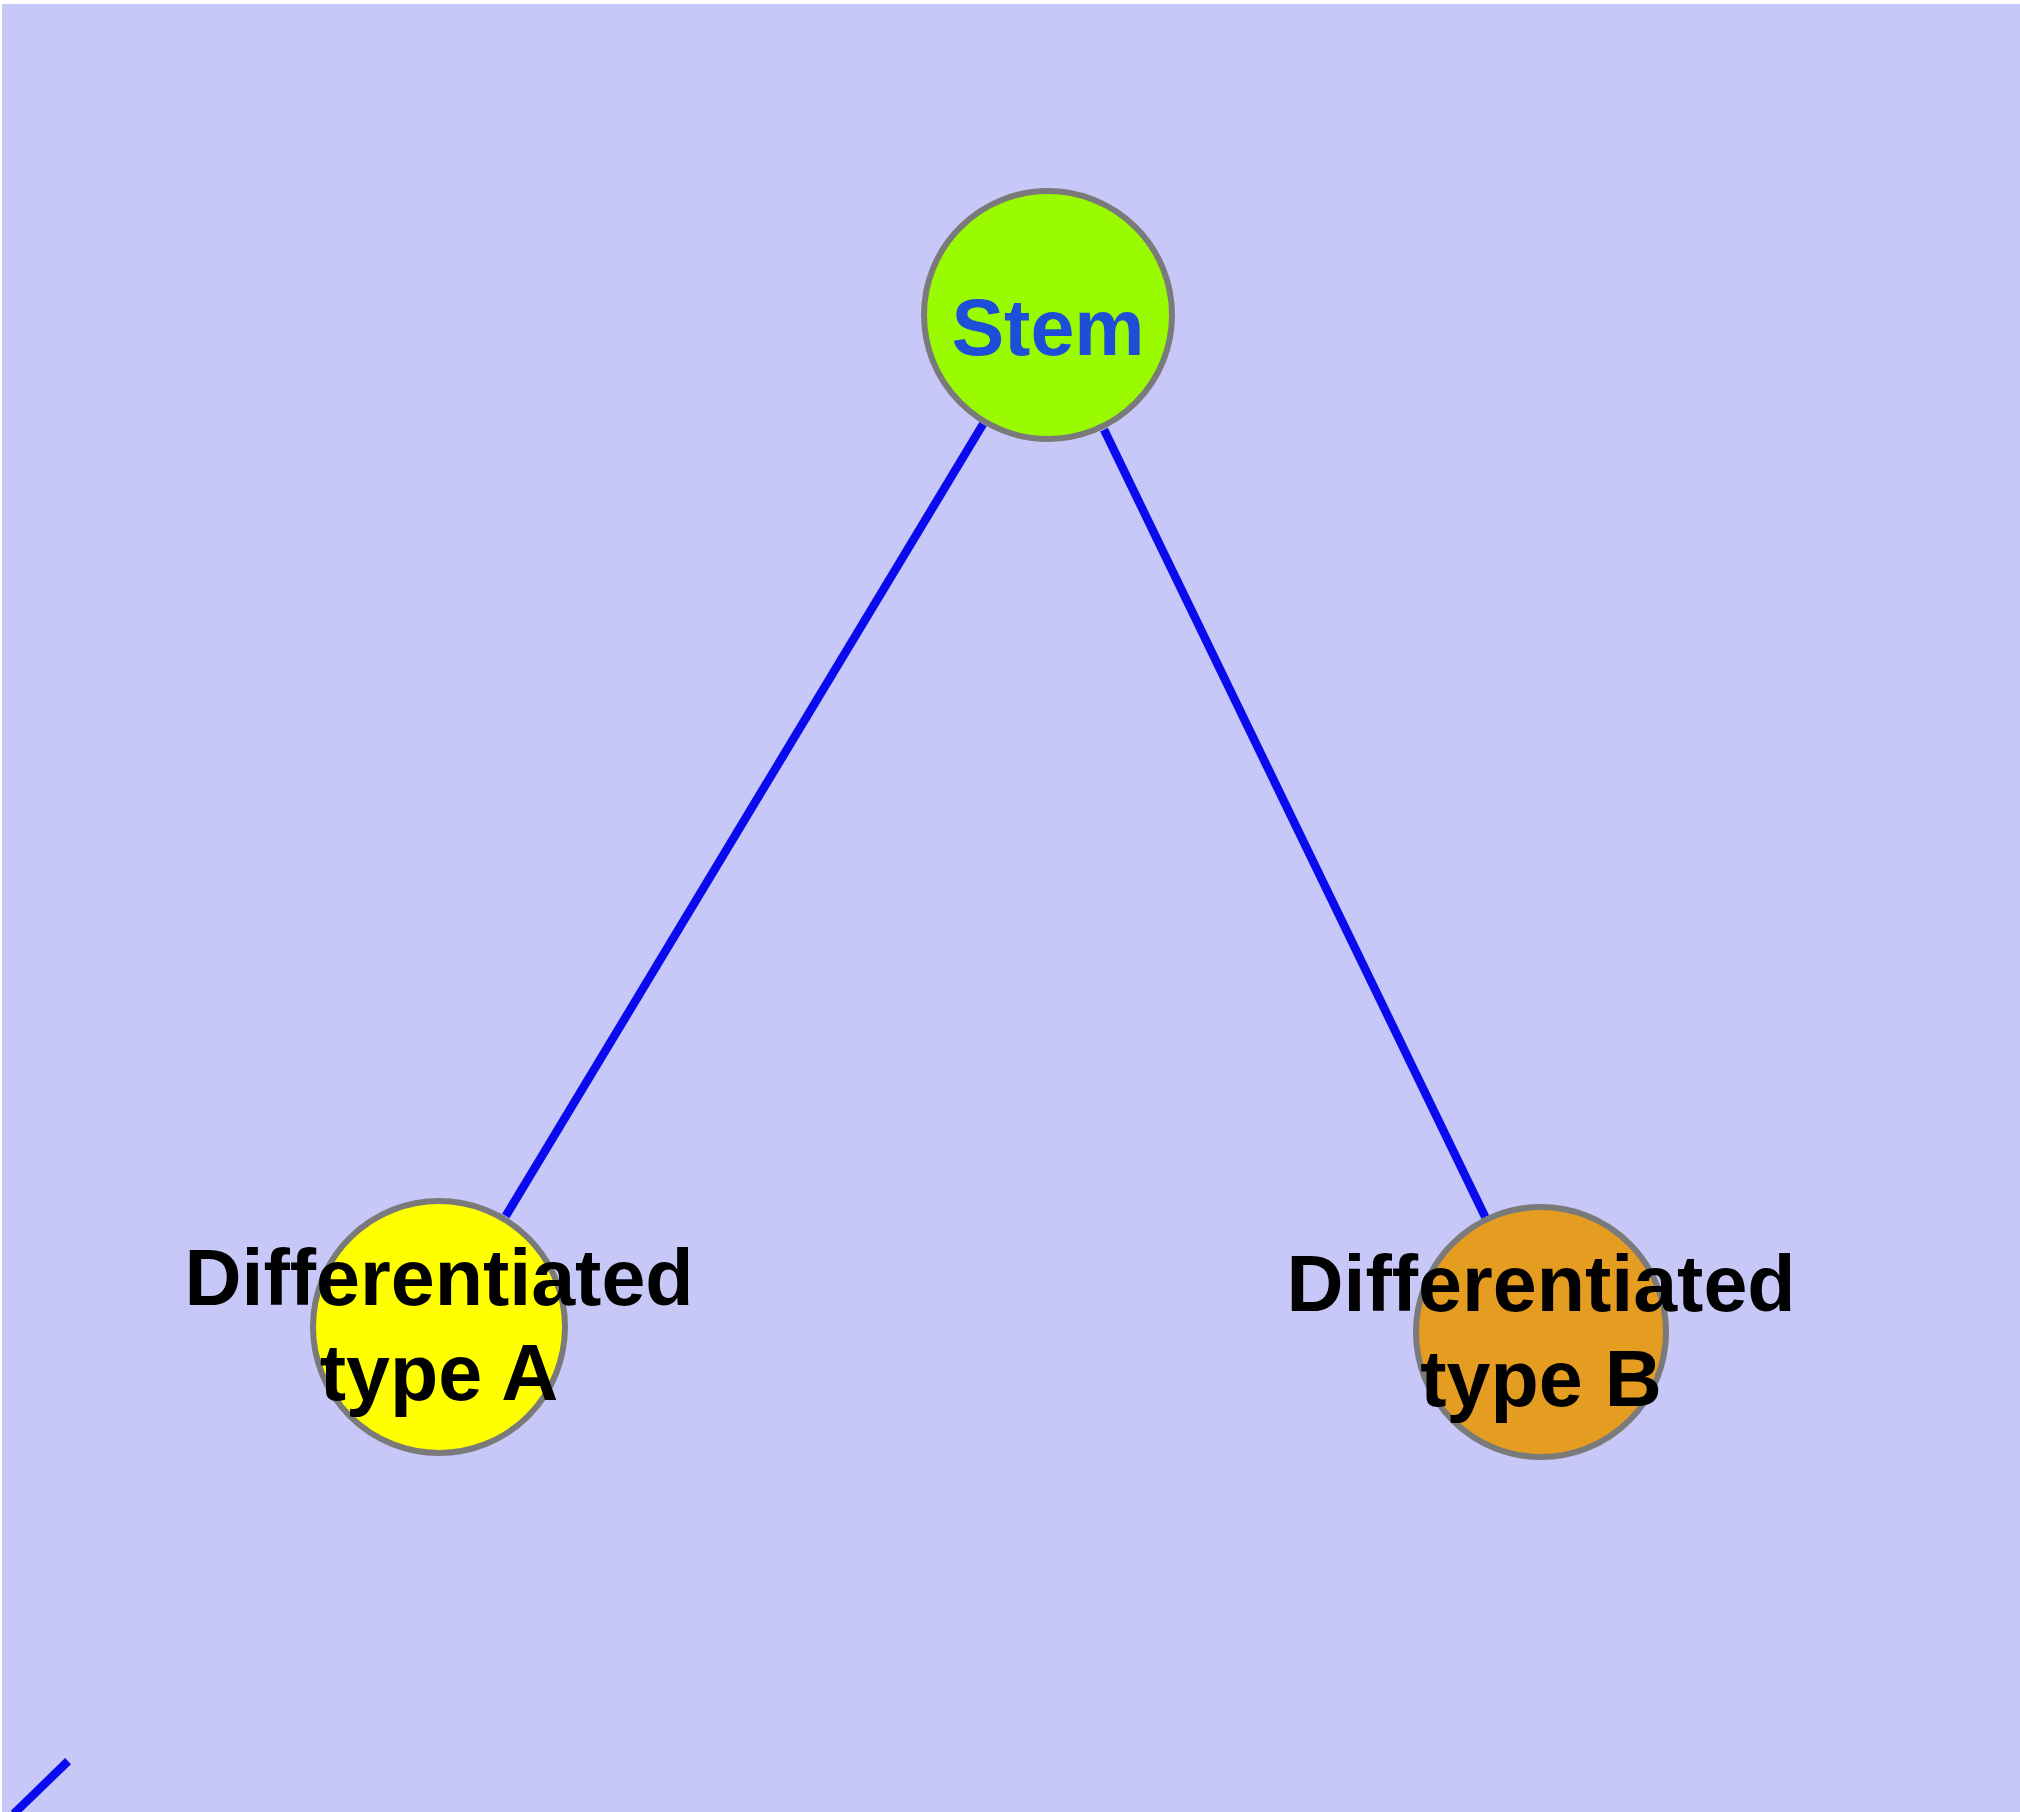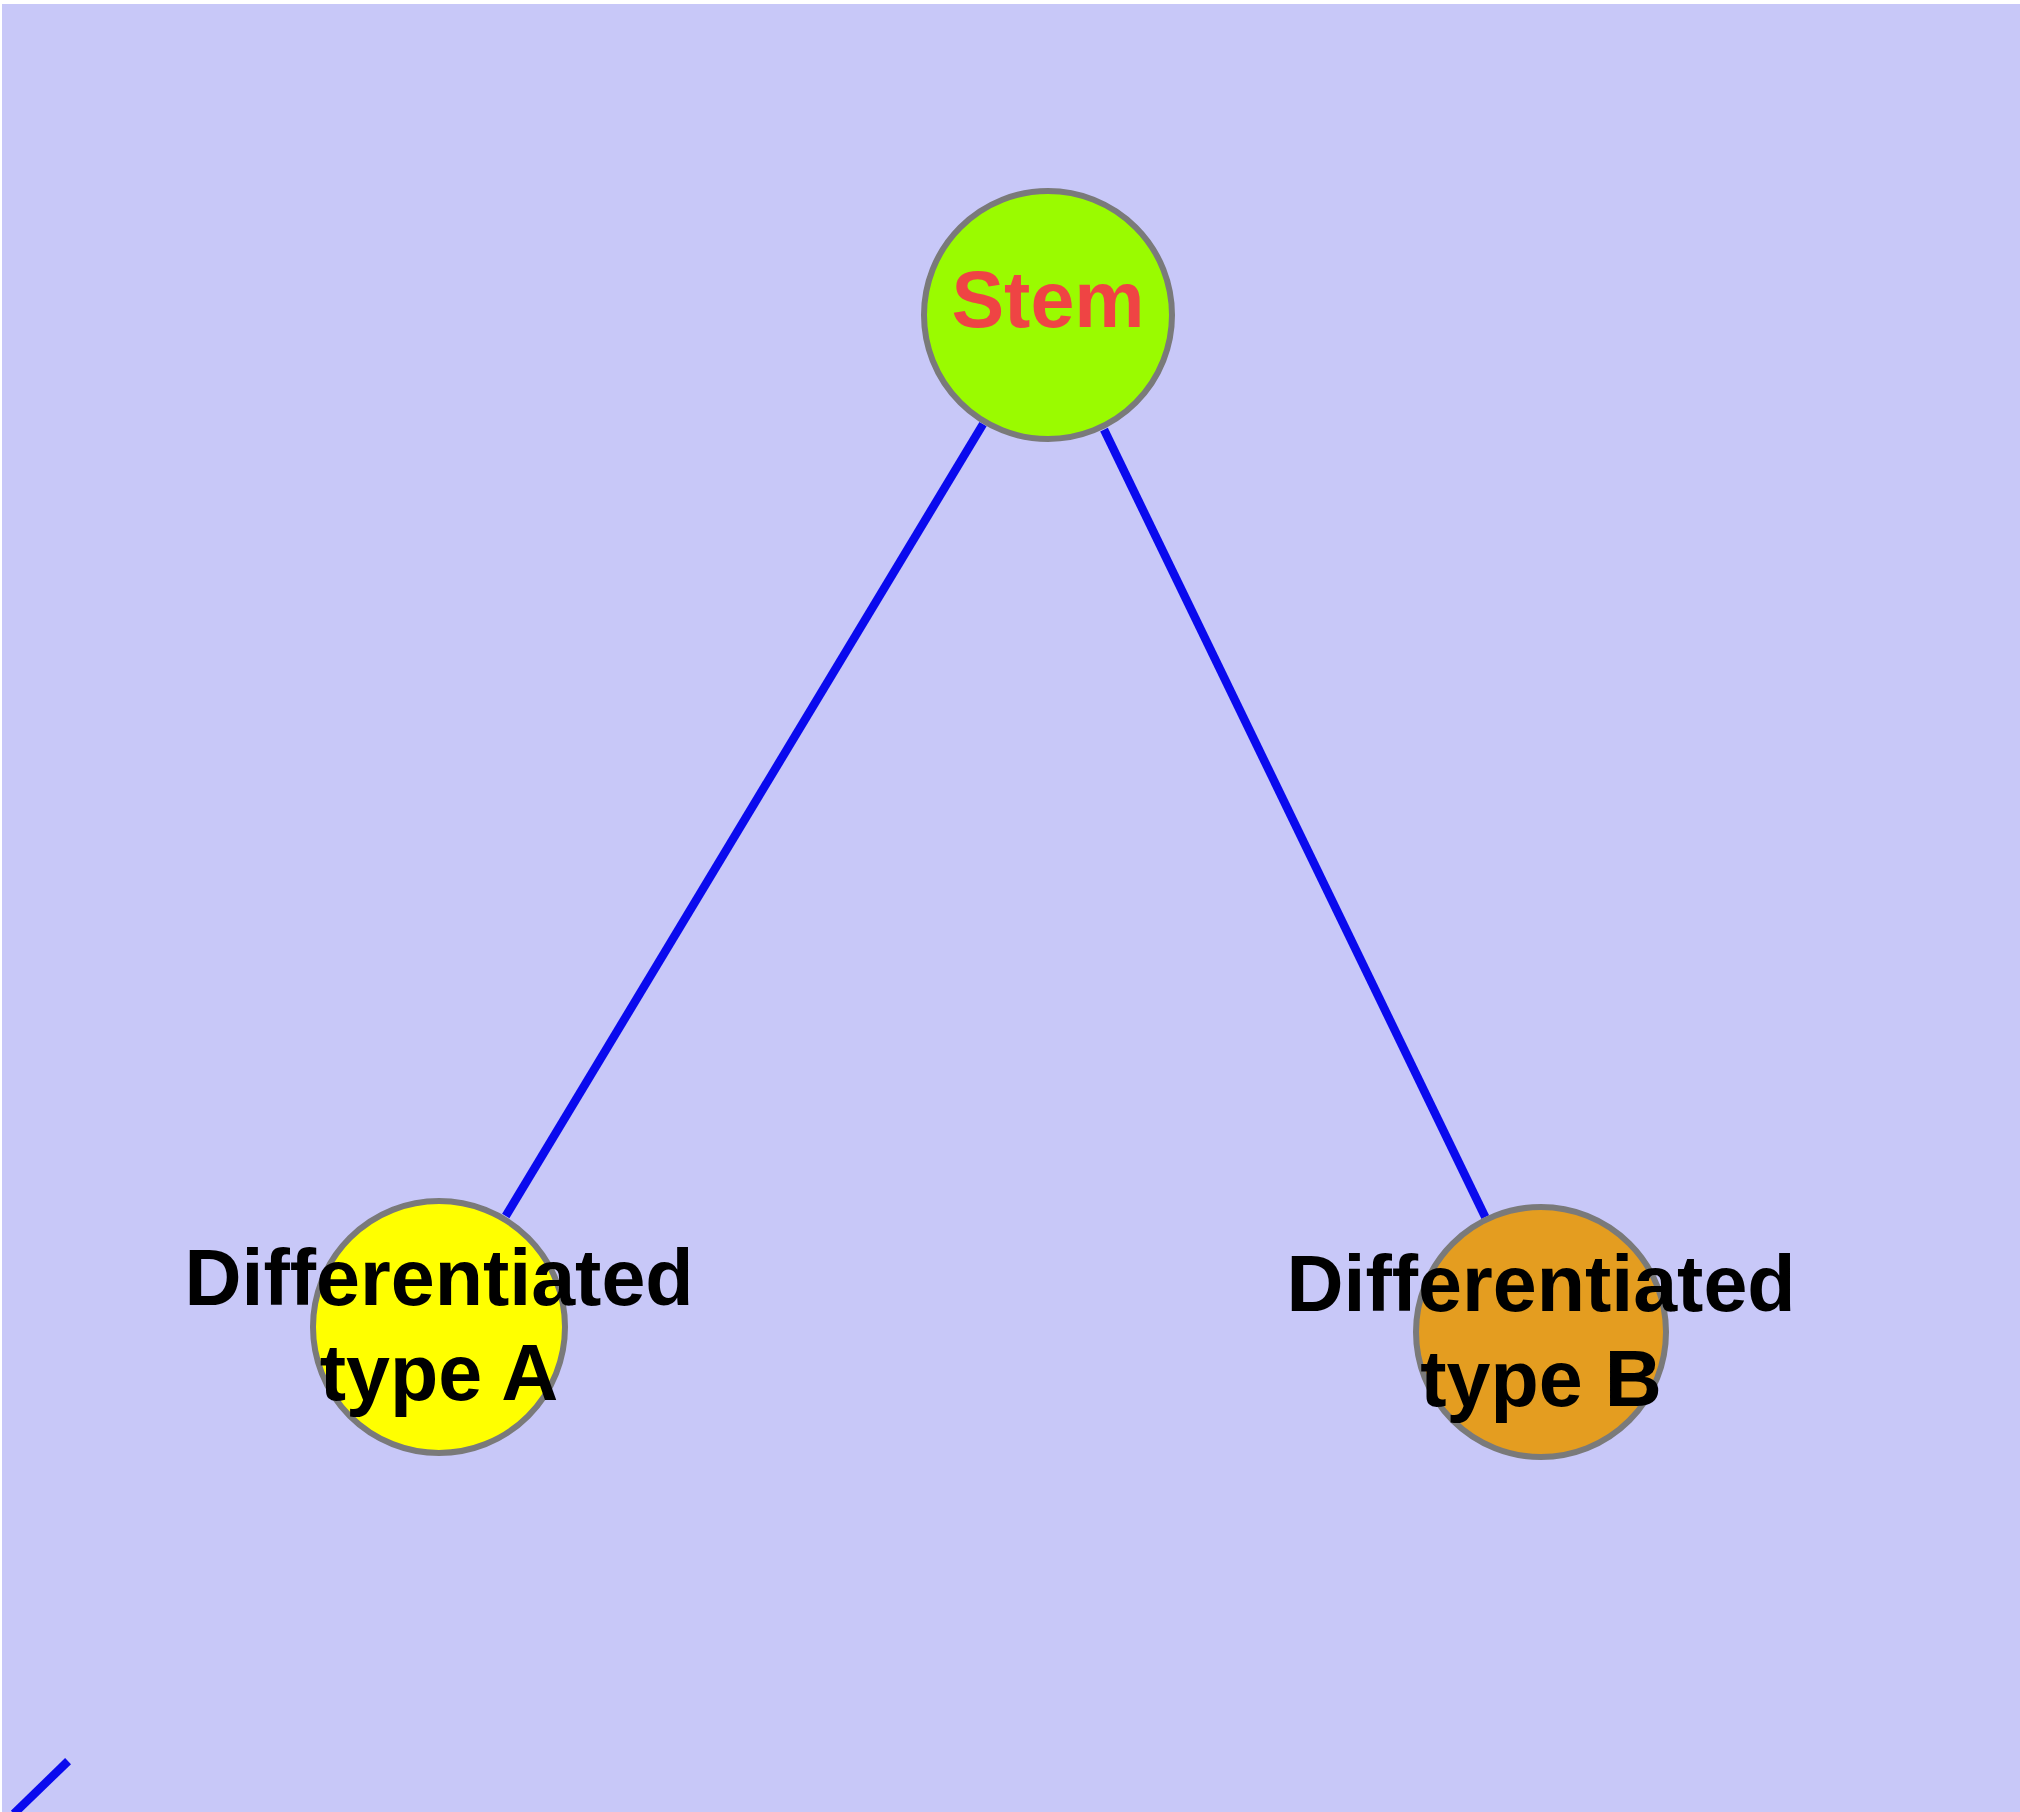--- a/index.html
+++ b/index.html
@@ -48,21 +48,21 @@
 <div class="diagram-canvas" id="canvas" style="background: rgb(200, 200, 248);"></div>
 
 <svg class="edges-svg" id="edges" xmlns="http://www.w3.org/2000/svg" viewBox="0 0 2384 2138" width="2021" height="1812">
     <line x1="1159.5724031485775" y1="500.4716593098011" x2="596.4599648094414" y2="1434.815385232735" stroke="#0A0AEE" stroke-width="10"></line>
     <line x1="1302.366485434406" y1="507.00823153405713" x2="1752.1977379960313" y2="1436.091713589049" stroke="#0A0AEE" stroke-width="10"></line>
     <line x1="16" y1="2140" x2="80" y2="2078" stroke="#0A0AEE" stroke-width="10"></line>
   </svg>
 
 <div id="nodes-layer">
     <div class="node-circle" style="left: 921px; top: 188px; width: 254px; height: 254px; background: rgb(154, 251, 0); border: 6px solid rgb(122, 122, 122);"></div>
-    <div class="node-label" style="left: 1048px; top: 300px; color: #ef4444;">Stem</div>
+    <div class="node-label" style="left: 1048px; top: 328px; color: #1d4ed8;">Stem</div>
     <div class="node-circle" style="left: 310px; top: 1198px; width: 258px; height: 258px; background: rgb(255, 255, 0); border: 6px solid rgb(122, 122, 122);"></div>
     <div class="node-label" style="left: 439px; top: 1326px; color: rgb(0, 0, 0);">Differentiated
 type A</div>
     <div class="node-circle" style="left: 1413px; top: 1204px; width: 256px; height: 256px; background: rgb(228, 157, 32); border: 6px solid rgb(122, 122, 122);"></div>
     <div class="node-label" style="left: 1541px; top: 1332px; color: rgb(0, 0, 0);">Differentiated
 type B</div>
   </div>
 
 
 </body></html>

